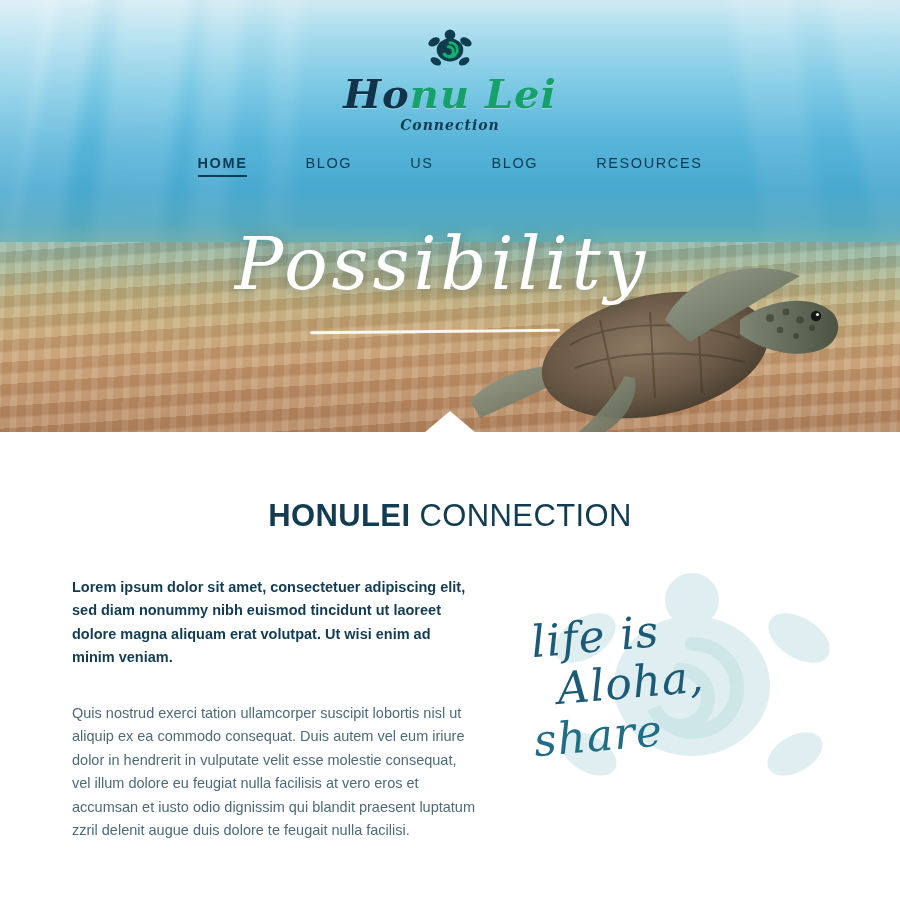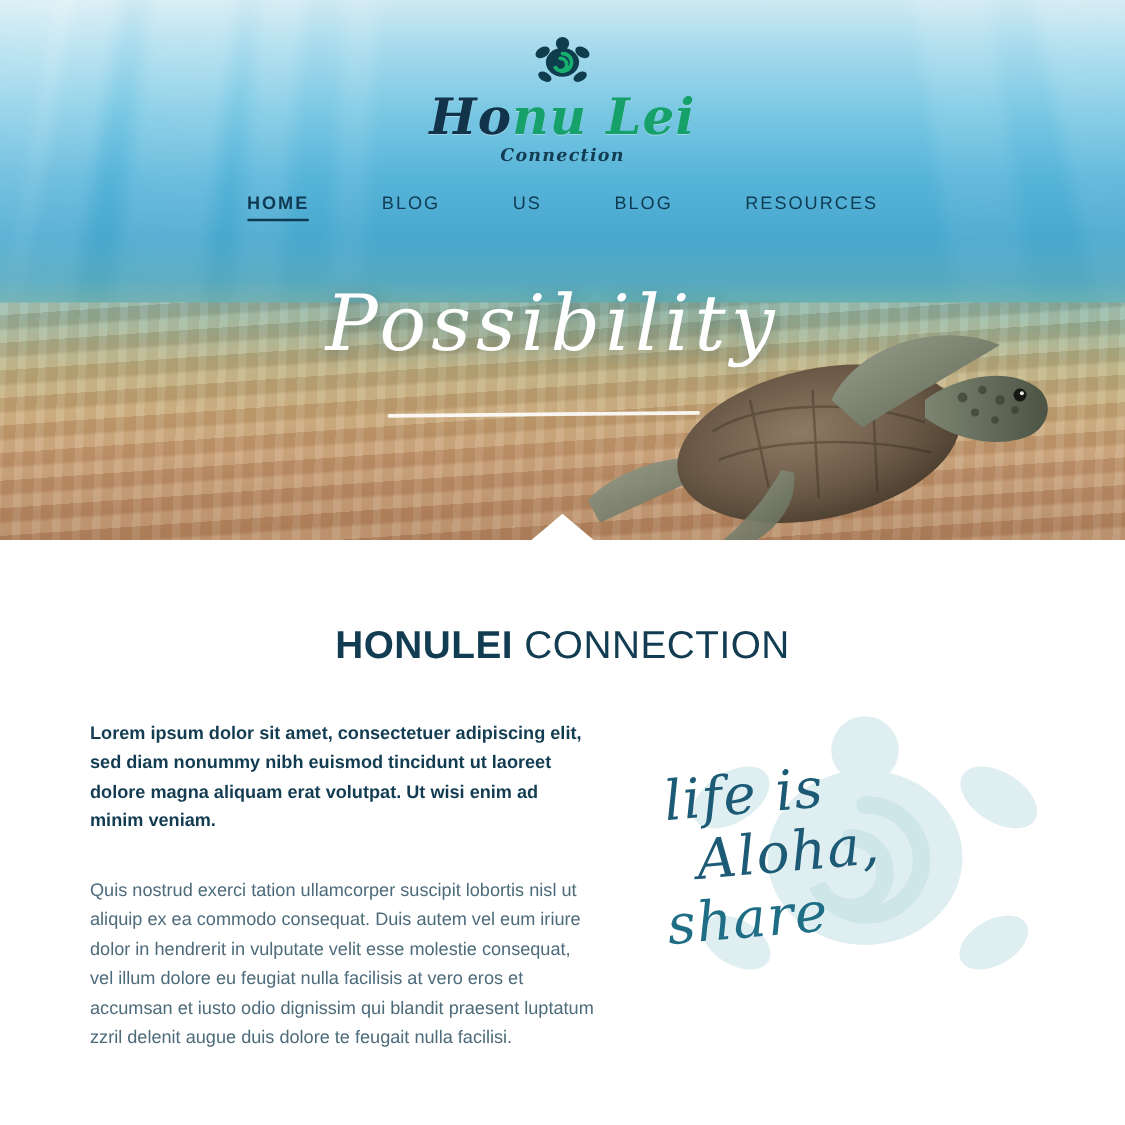--- a/index.html
+++ b/index.html
@@ -144,21 +144,21 @@
 
   
   .hero-title {
     position: absolute;
     top: 228px;
     left: 0; right: 16px;
     text-align: center;
     z-index: 5;
     font-family: "DejaVu Serif", serif;
     font-style: italic;
-    font-size: 62px;
+    font-size: 72px;
     color: #ffffff;
     letter-spacing: 4px;
     text-shadow: 0 2px 14px rgba(20,60,80,0.35);
     line-height: 1;
   }
   .hero-underline {
     position: absolute;
     top: 330px;
     left: 310px;
     width: 250px;

